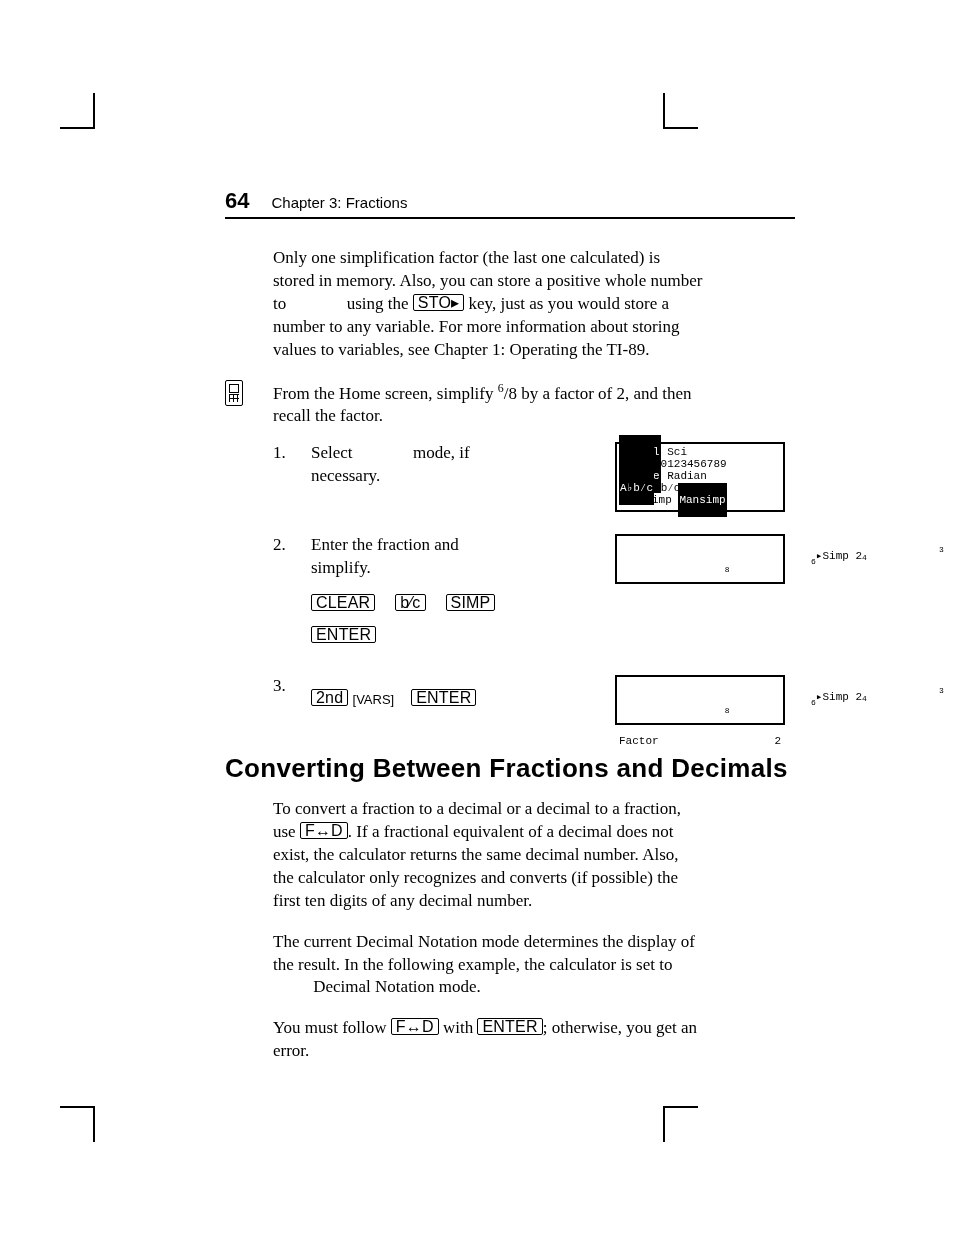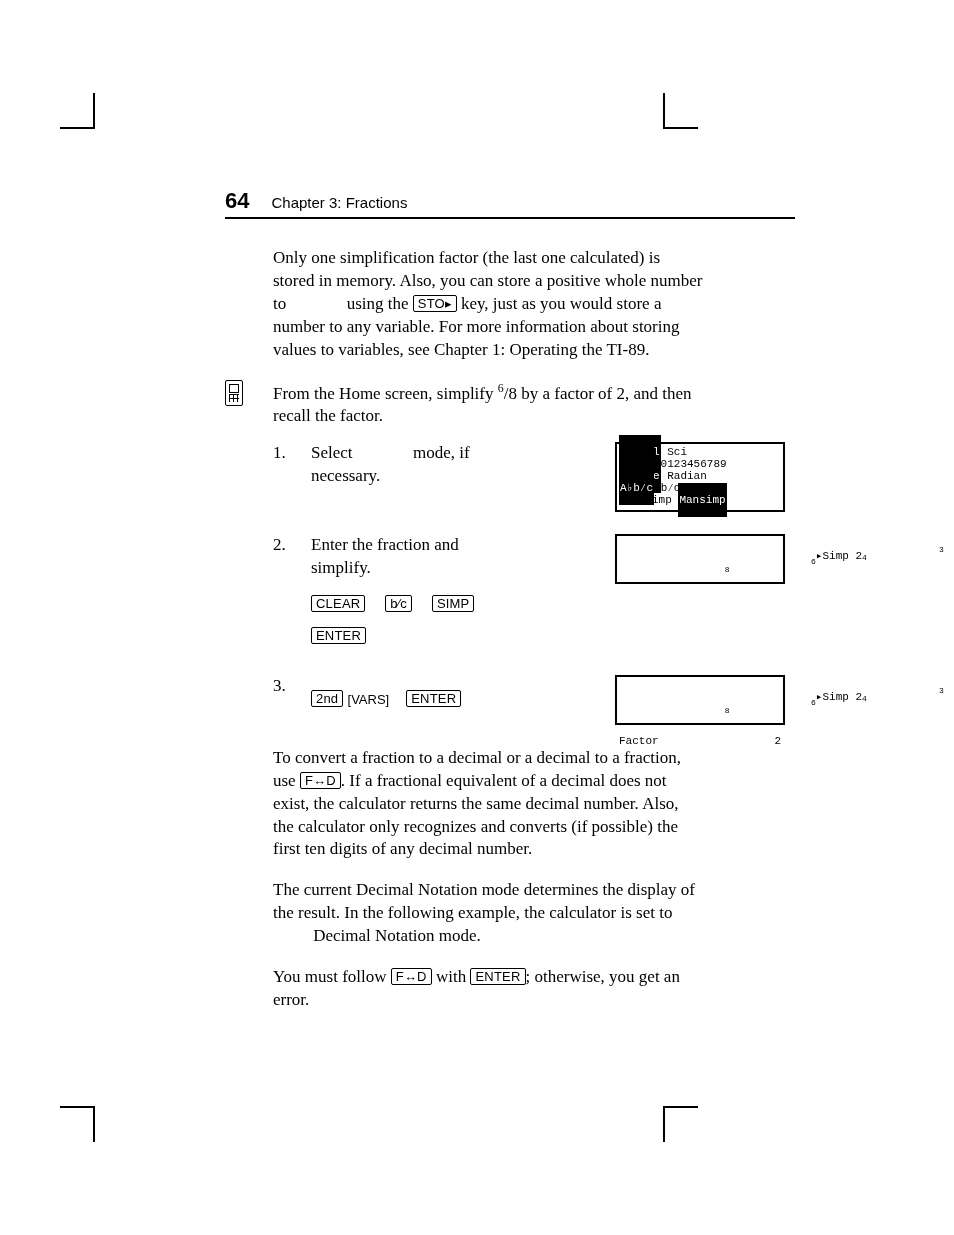--- a/index.html
+++ b/index.html
@@ -110,21 +110,21 @@
   ol.steps .shot {
     justify-self: end;
   }
 
   .keycap {
     display: inline-block;
     border: 1.2px solid #000;
     border-radius: 2px;
     padding: 0 4px;
     font-family: "Arial Narrow", Arial, sans-serif;
-    font-size: 13px;
+    font-size: 16px;
     line-height: 15px;
     vertical-align: 1px;
     letter-spacing: .2px;
   }
   .keycap + .keycap { margin-left: 3px; }
   .keycap.arrow {
     width: 16px;
     text-align: center;
     font-size: 12px;
   }
@@ -284,20 +284,21 @@
             <div class="row">
               <span>Factor</span>
               <span>2</span>
             </div>
           </div>
         </div>
       </li>
 
     </ol>
 
+    <h2 class="section">Converting Between Fractions and Decimals</h2>
 
     <div class="bodytext">
       <p>
         <span>To convert a fraction to a decimal or a decimal to a fraction, use </span><span class="keycap">F↔D</span><span>. If a fractional equivalent of a decimal does not exist, the calculator returns the same decimal number. Also, the calculator only recognizes and converts (if possible) the first ten digits of any decimal number.</span>
       </p>
       <p>
         <span>The current Decimal Notation mode determines the display of the result. In the following example, the calculator is set to </span><br>
         <span style="display:inline-block;width:36px"></span><span> Decimal Notation mode.</span>
       </p>
       <p>

